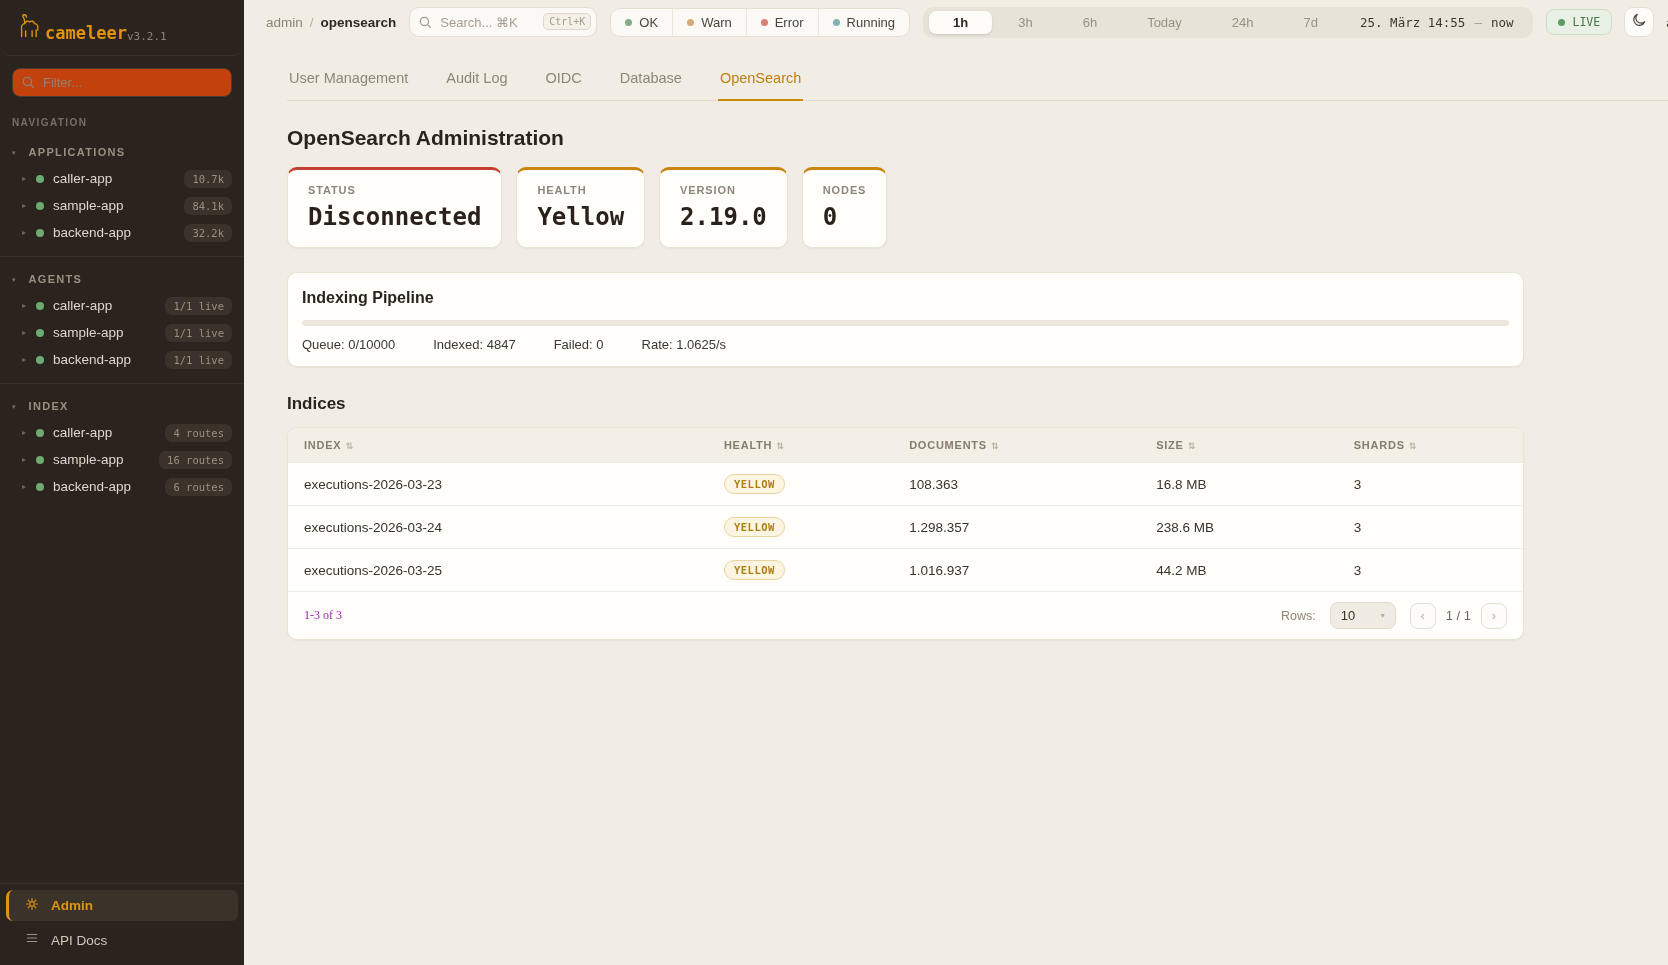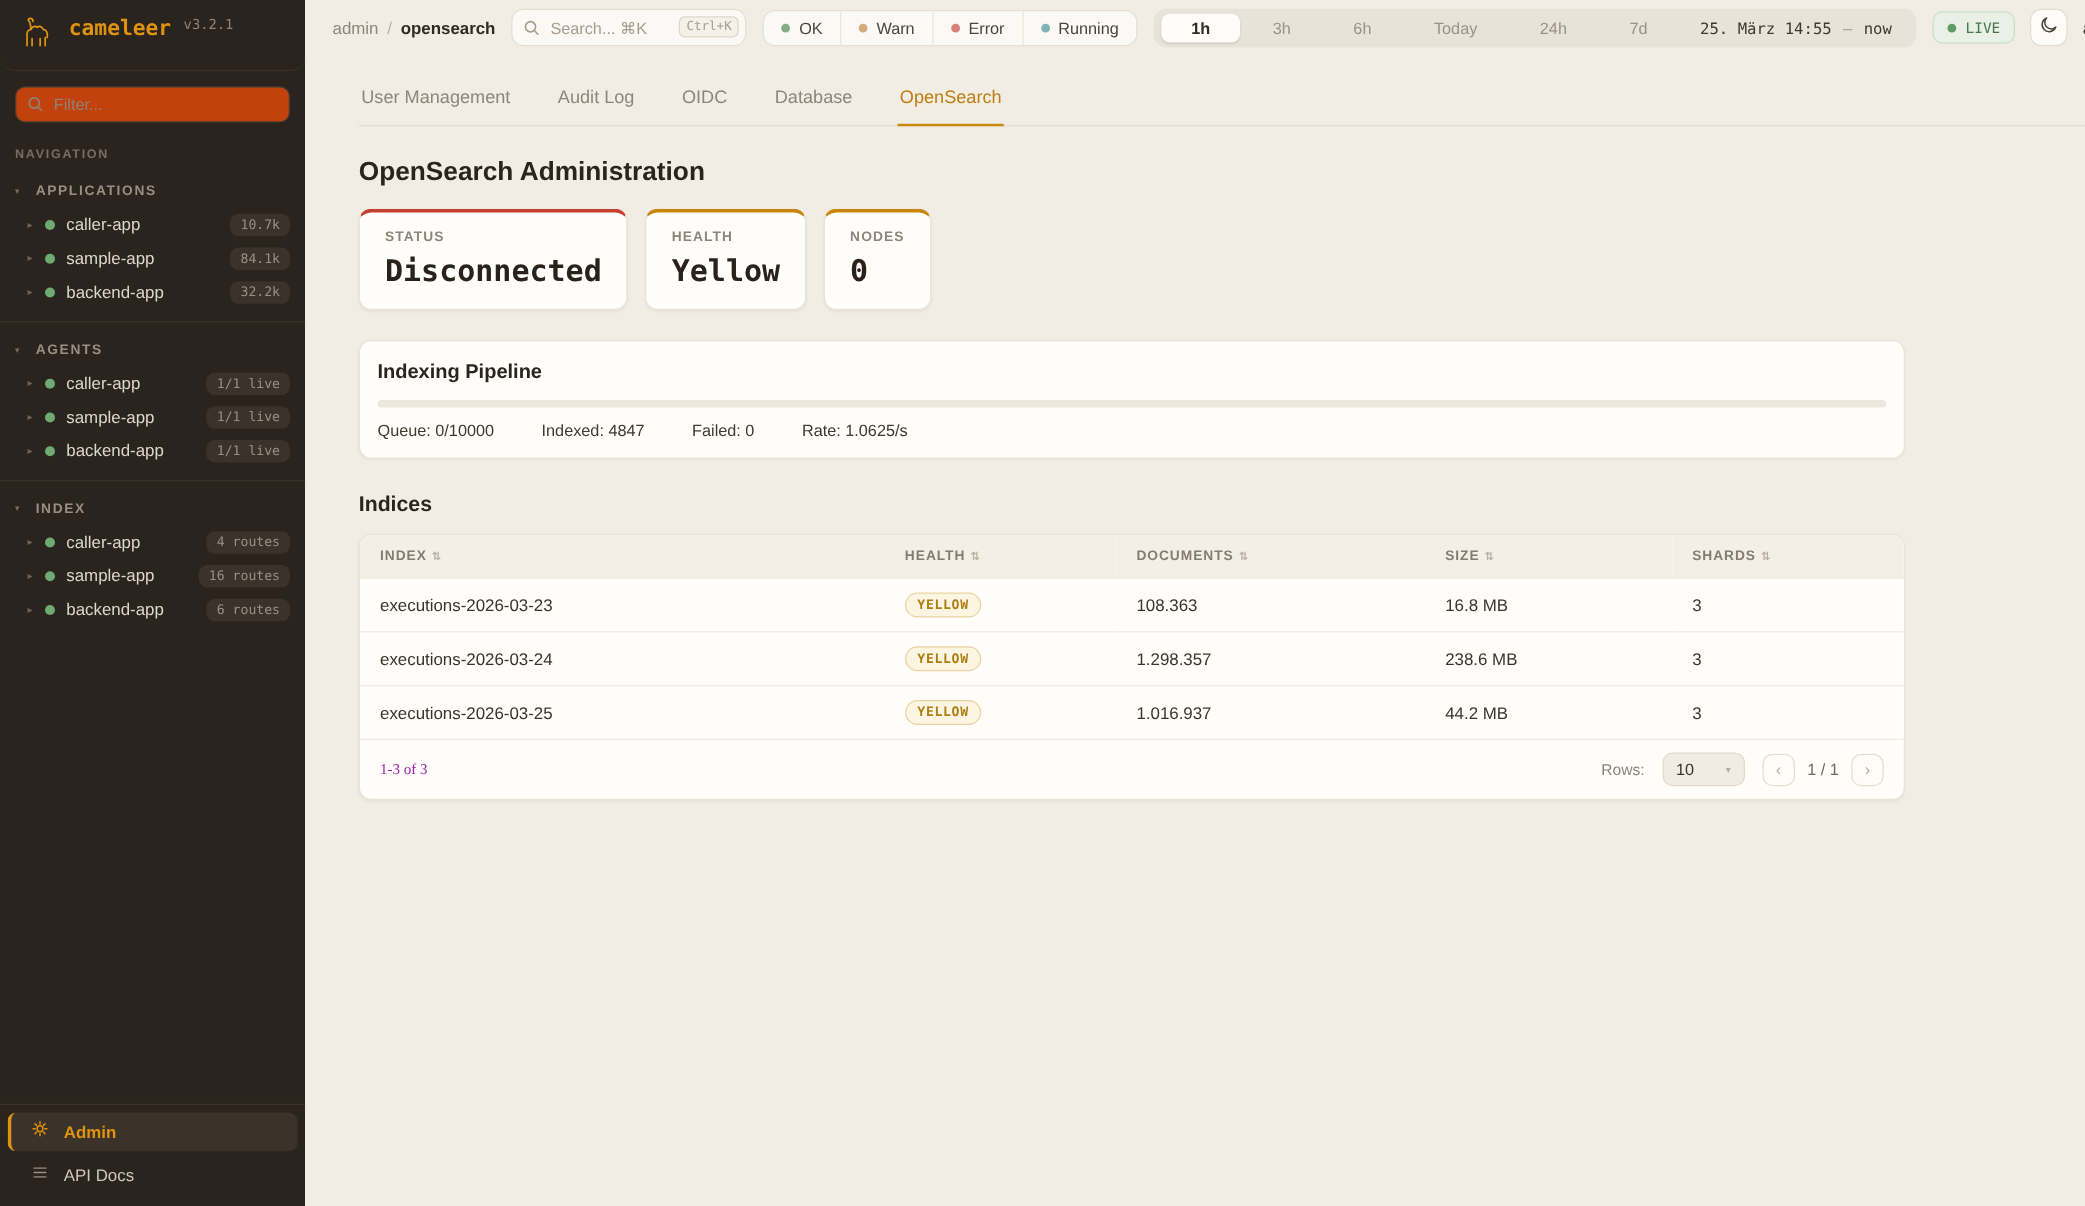--- a/index.html
+++ b/index.html
@@ -10,21 +10,21 @@
     color:#2f2a22;
     display:flex;
   }
 
   
   .sidebar {
     width:244px; min-width:244px; height:100%;
     background:#2b241e; color:#ddd6cc;
     display:flex; flex-direction:column;
   }
-  .logo-row { display:flex; align-items:flex-start; gap:10px; padding:13px 16px 12px; border-bottom:1px solid #3a322a;border-radius:12px; }
+  .logo-row { display:flex; align-items:flex-end; padding:13px 16px 12px; border-bottom:1px solid #3a322a;border-radius:12px; }
   .logo-name { font-family:"DejaVu Sans Mono", monospace; font-weight:bold; font-size:17px; color:#e0930f; }
   .logo-version { font-family:"DejaVu Sans Mono", monospace; font-size:11px; color:#8d8377; }
   .filter-wrap { margin:12px 12px 4px; position:relative; }
   .filter-input {
     width:100%; height:29px; background:#c2410c; border:1px solid #463d33; border-radius:8px;
     color:#ddd6cc; font-size:13px; padding:0 10px 0 30px; outline:none;
     font-family:"Liberation Sans", sans-serif;
   }
   .filter-input::placeholder { color:#8d8377; }
   .filter-search-icon { position:absolute; left:9px; top:7px; color:#8d8377; }
@@ -348,20 +348,24 @@
     <h1 class="page-title">OpenSearch Administration</h1>
 
     <div class="cards-row">
       <div class="stat-card accent-red">
         <div class="stat-label">STATUS</div>
         <div class="stat-value">Disconnected</div>
       </div>
       <div class="stat-card">
         <div class="stat-label">HEALTH</div>
         <div class="stat-value">Yellow</div>
+      </div>
+      <div class="stat-card">
+        <div class="stat-label">VERSION</div>
+        <div class="stat-value">2.19.0</div>
       </div>
       <div class="stat-card">
         <div class="stat-label">NODES</div>
         <div class="stat-value">0</div>
       </div>
     </div>
 
     <div class="pipeline-card">
       <div class="pipeline-title">Indexing Pipeline</div>
       <div class="progress-track">

